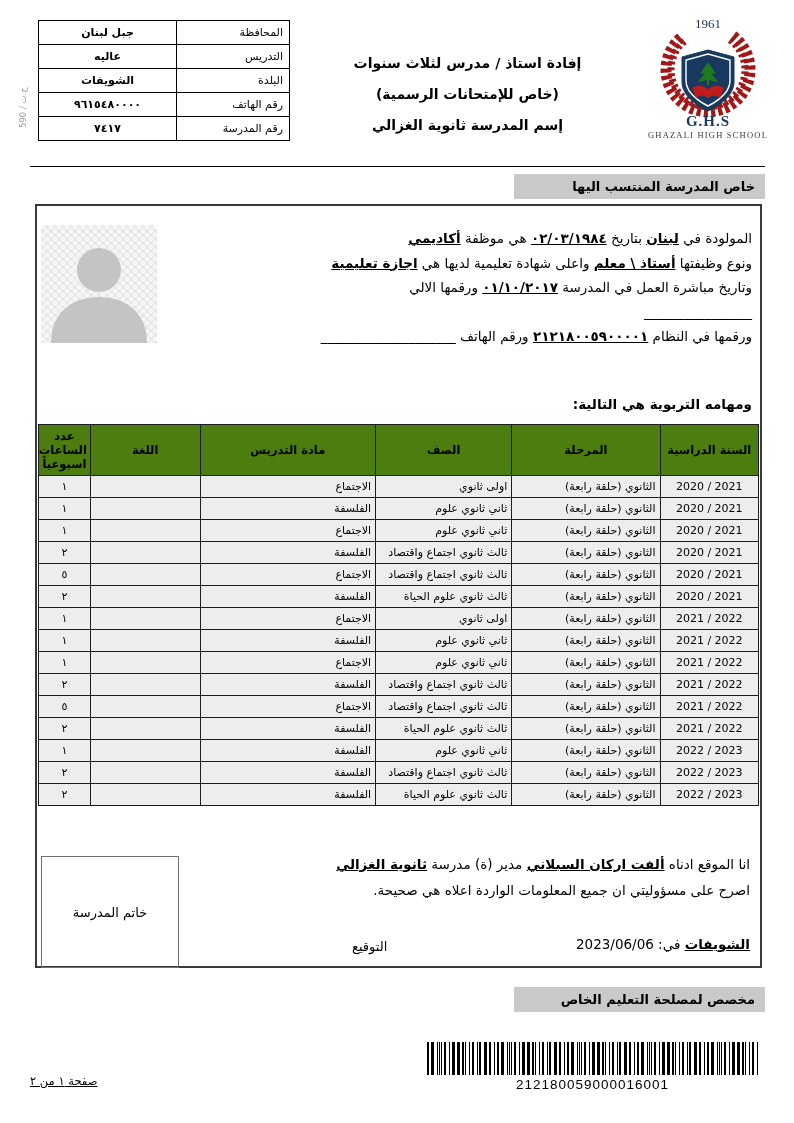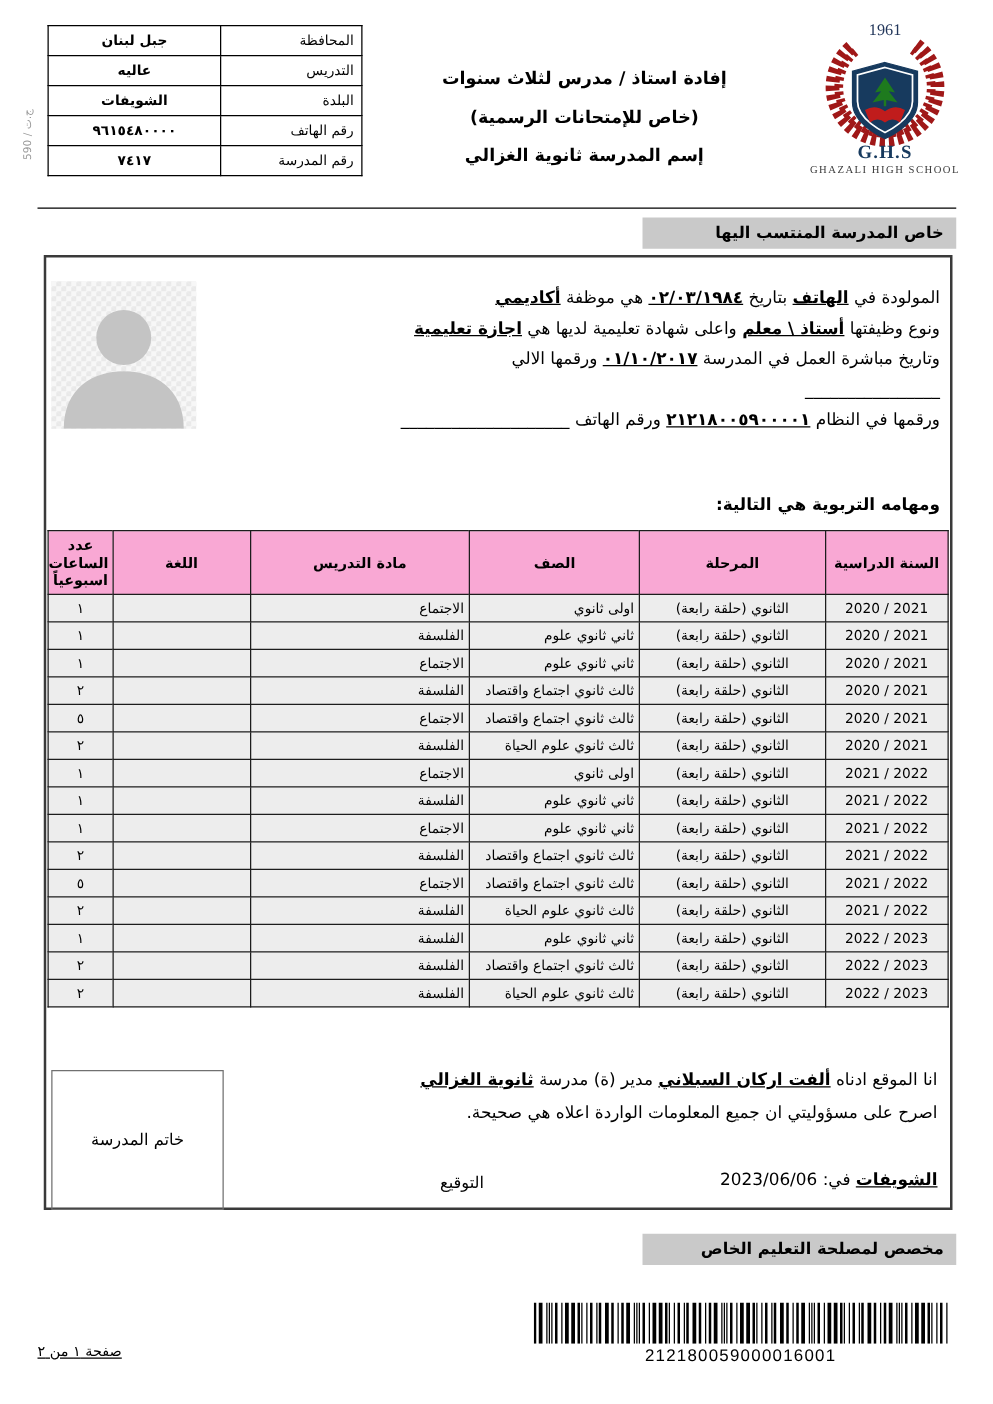--- a/index.html
+++ b/index.html
@@ -41,24 +41,24 @@
 
   .letter{position:absolute;top:20px;right:8px;width:450px;text-align:right;
           font-size:13.5px;line-height:24.6px;}
   .bu{font-weight:bold;text-decoration:underline;}
   .blank{letter-spacing:0;}
 
   .duties-title{position:absolute;top:190px;right:8px;font-weight:bold;font-size:13.5px;}
 
   
   .sched{position:absolute;top:218px;left:1px;border-collapse:collapse;table-layout:fixed;width:721px;direction:rtl;}
-  .sched th{background:#f9a8d4;border:1.6px solid #1d1d1d;font-size:11.5px;font-weight:bold;height:50px;padding:0 3px;}
+  .sched th{background:#4d7c0f;border:1.6px solid #1d1d1d;font-size:11.5px;font-weight:bold;height:50px;padding:0 3px;}
   .sched td{background:#ededed;border:1.5px solid #1d1d1d;font-size:11px;height:21px;padding:0 4px;vertical-align:middle;}
   .c-year{width:97px;text-align:center;direction:ltr;font-size:11.5px;}
-  .c-stage{width:146px;text-align:center;margin-top:28px;}
+  .c-stage{width:146px;text-align:right;margin-top:28px;}
   .c-class{width:134px;text-align:right;}
   .c-subject{width:173px;text-align:right;}
   .c-lang{width:108px;}
   .c-hours{width:51px;text-align:center;}
 
   .declaration{position:absolute;top:646px;right:10px;width:440px;text-align:right;font-size:13.5px;line-height:25.5px;}
 
   .stamp-box{position:absolute;left:4px;top:650px;width:136px;height:110px;border:1.5px solid #707070;
              display:flex;align-items:center;justify-content:center;font-size:13px;}
 
@@ -137,21 +137,21 @@
   <div class="main-box">
 
     <div class="photo">
       <svg width="116" height="118" viewBox="0 0 116 118">
         <circle cx="58" cy="45" r="22" fill="#c4c4c4"></circle>
         <path d="M10 118 C10 85 34 72 58 72 C82 72 106 85 106 118 Z" fill="#c4c4c4"></path>
       </svg>
     </div>
 
     <div class="letter">
-      <div><span>المولودة في </span><span class="bu">الهاتف</span><span> بتاريخ </span><span class="bu">٠٢/٠٣/١٩٨٤</span><span> هي موظفة </span><span class="bu">أكاديمي</span></div>
+      <div><span>المولودة في </span><span class="bu">لبنان</span><span> بتاريخ </span><span class="bu">٠٢/٠٣/١٩٨٤</span><span> هي موظفة </span><span class="bu">أكاديمي</span></div>
       <div><span>ونوع وظيفتها </span><span class="bu">أستاذ \ معلم</span><span> واعلى شهادة تعليمية لديها هي </span><span class="bu">اجازة تعليمية</span></div>
       <div><span>وتاريخ مباشرة العمل في المدرسة </span><span class="bu">٠١/١٠/٢٠١٧</span><span> ورقمها الالي </span><span class="blank">________________</span></div>
       <div><span>ورقمها في النظام </span><span class="bu">٢١٢١٨٠٠٥٩٠٠٠٠١</span><span> ورقم الهاتف </span><span class="blank">____________________</span></div>
     </div>
 
     <div class="duties-title">ومهامه التربوية هي التالية:</div>
 
     <table class="sched">
       <colgroup>
         <col class="c-year">

